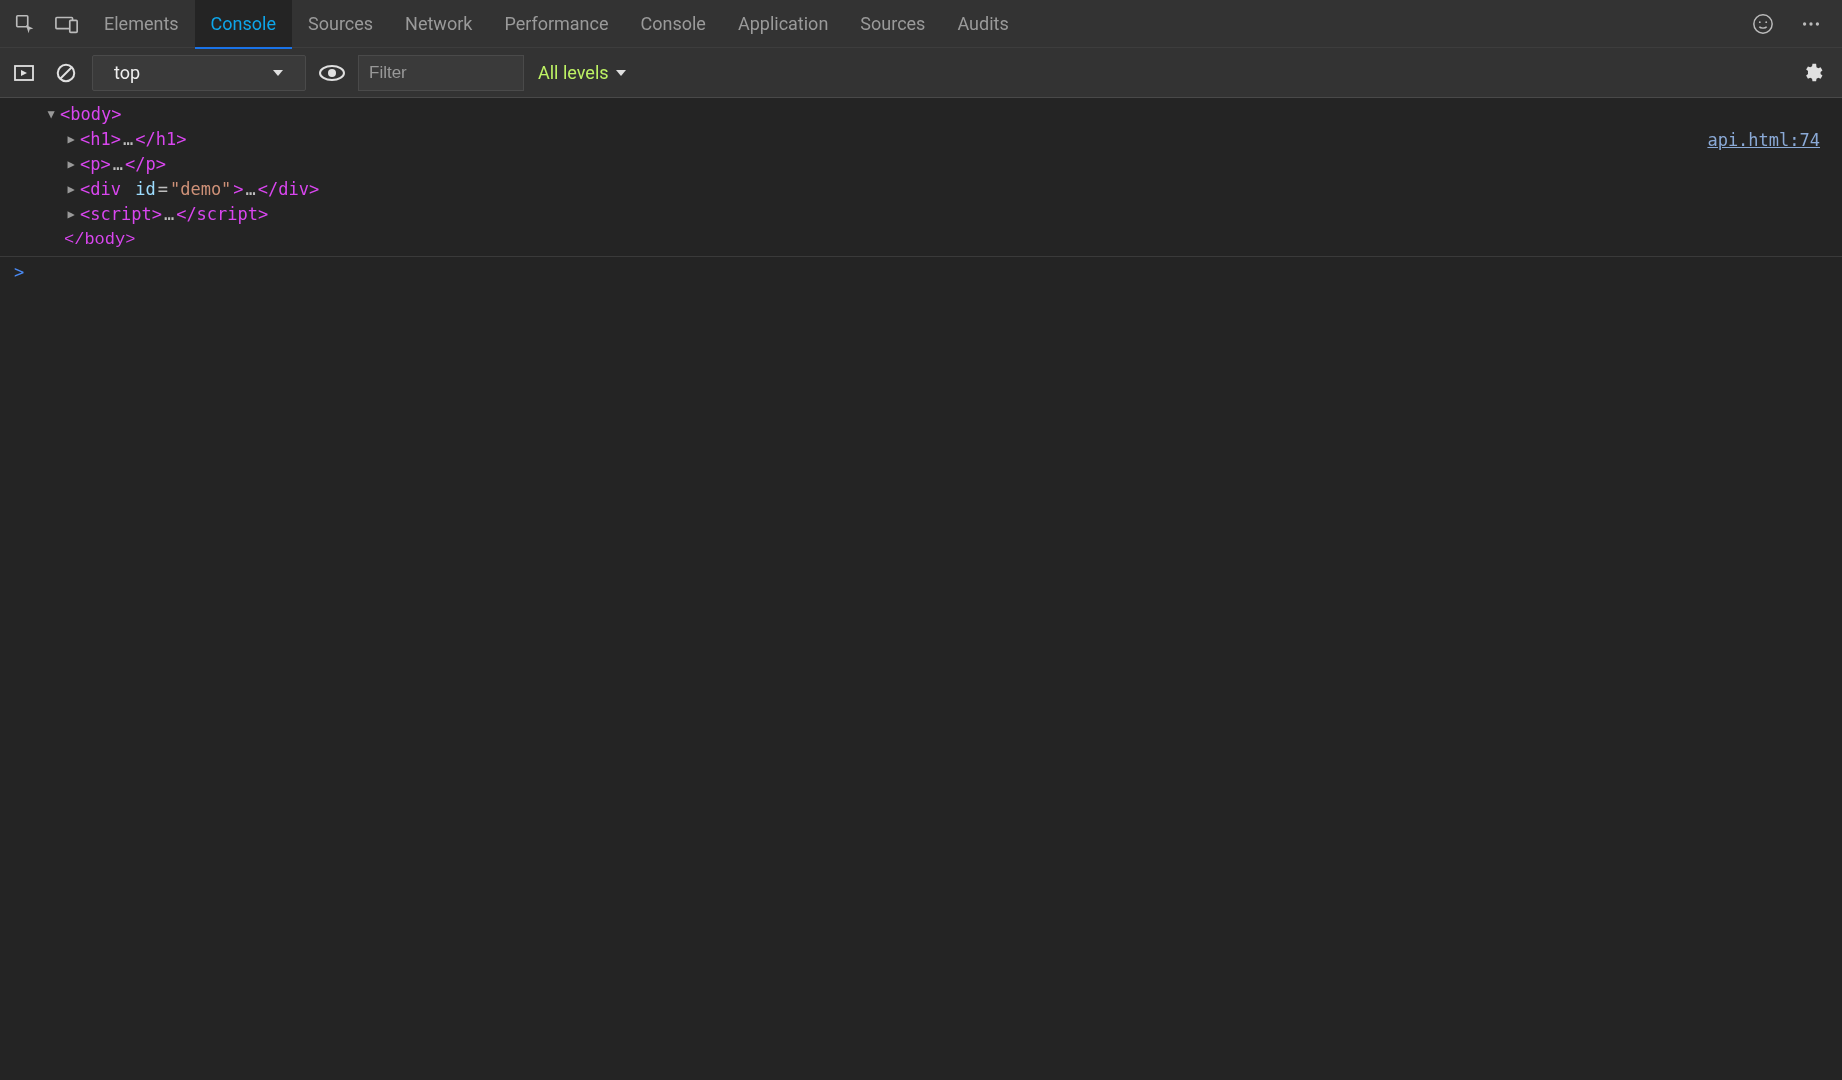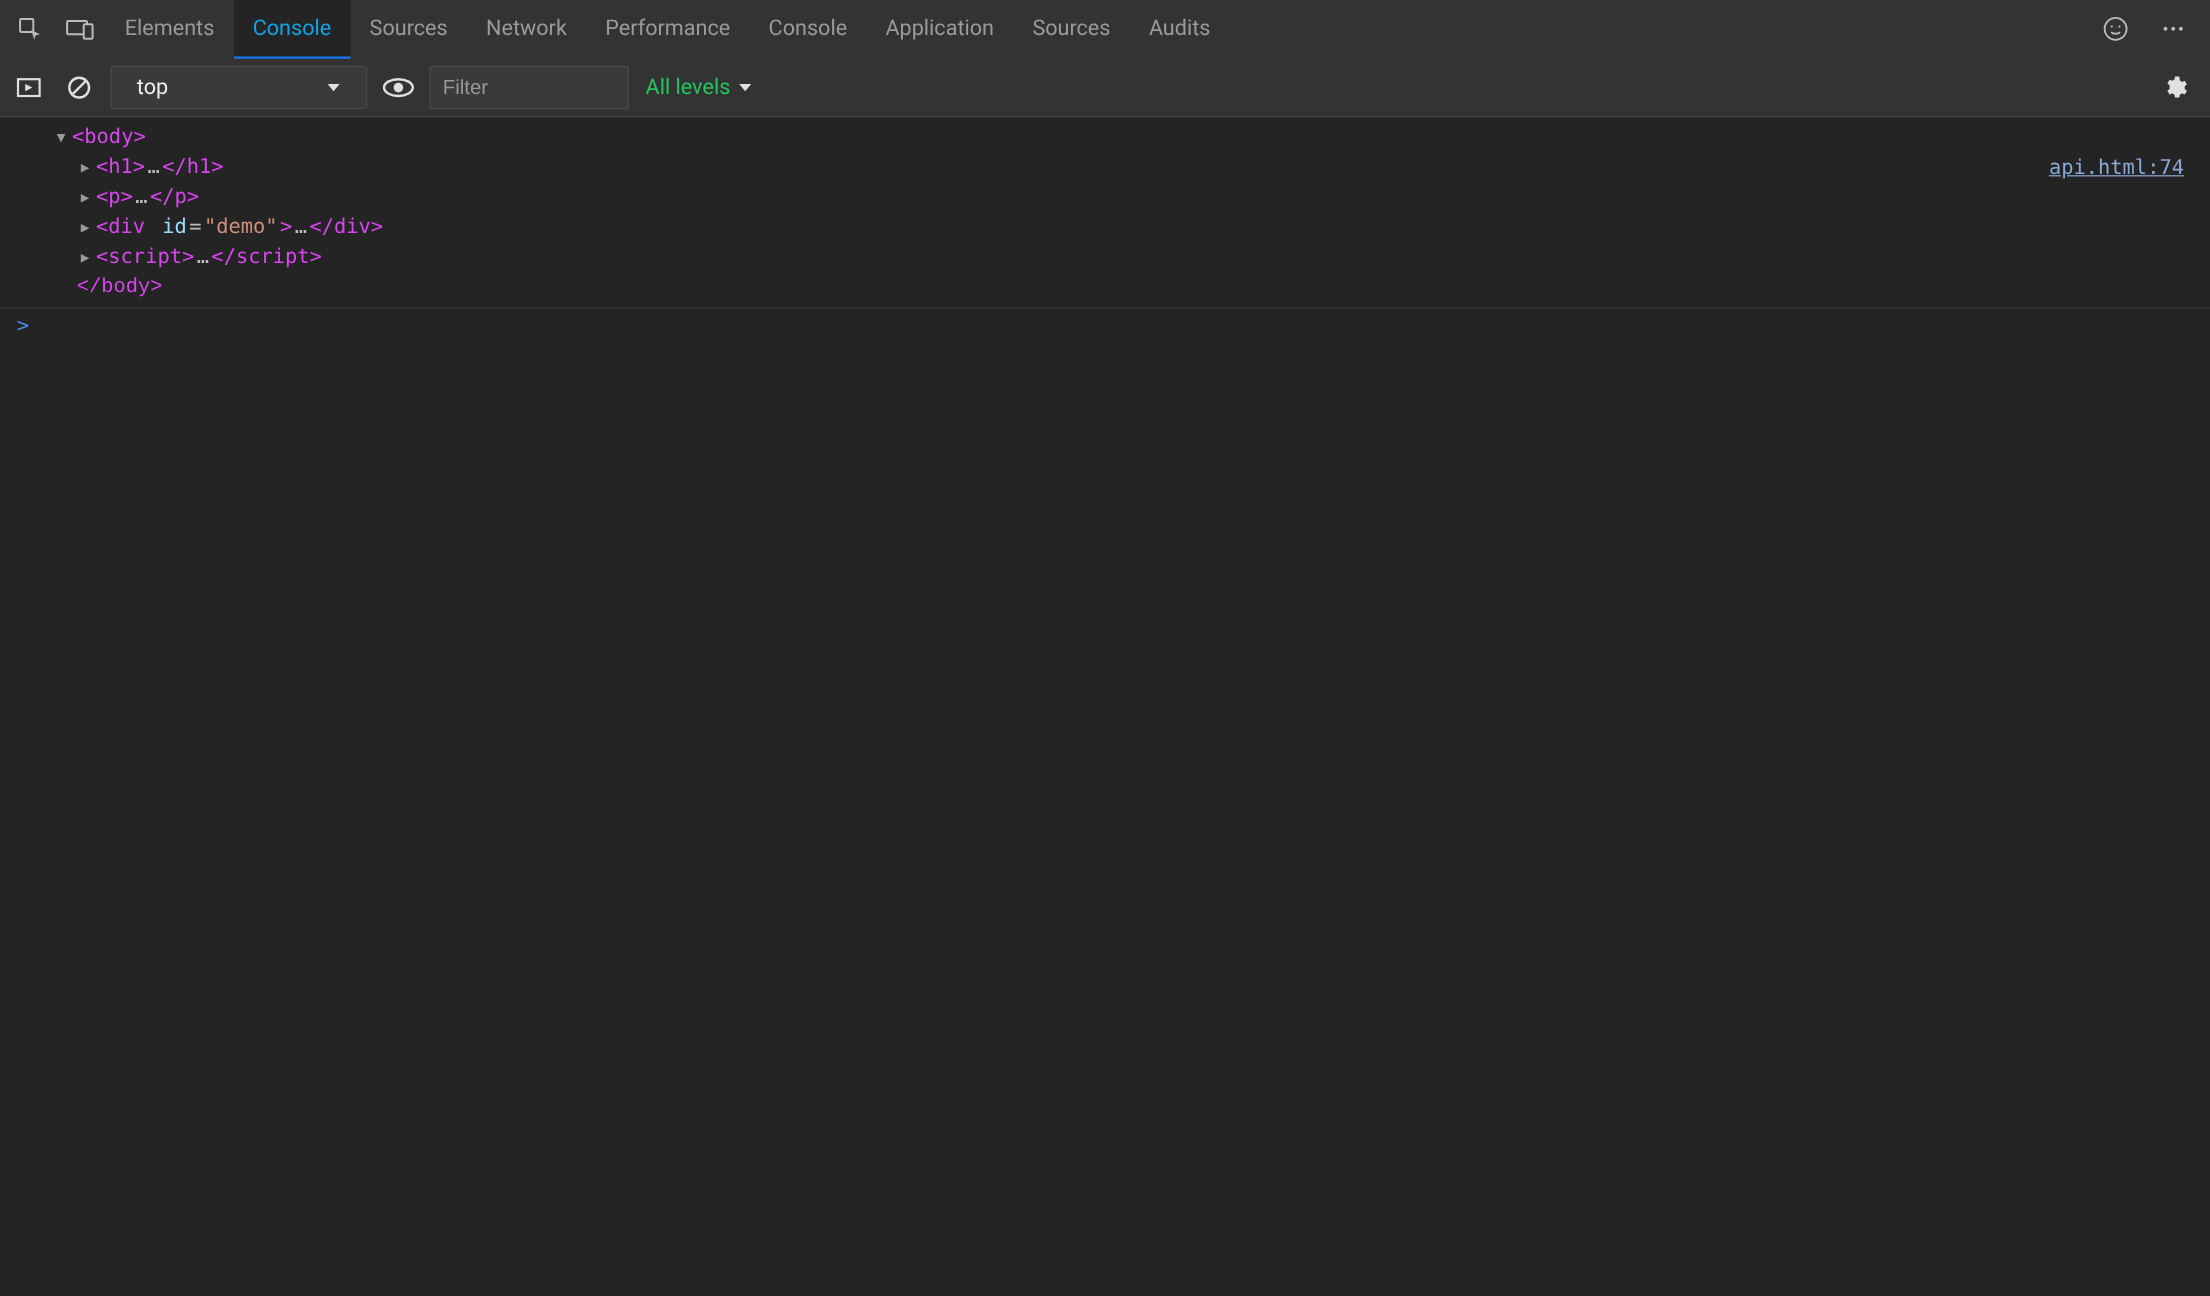--- a/index.html
+++ b/index.html
@@ -104,21 +104,21 @@
       padding: 0 10px;
       font-size: 17px;
       outline: none;
     }
     .filter-input::placeholder {
       color: #999;
     }
     .levels {
       display: flex;
       align-items: center;
-      color: #22c55e;
+      color: #bef264;
       gap: 6px;
       cursor: pointer;
       height: 36px;
       padding: 0 4px;
     }
     .toolbar .spacer {
       flex: 1;
     }
     .toolbar .right {
       padding-right: 14px;

